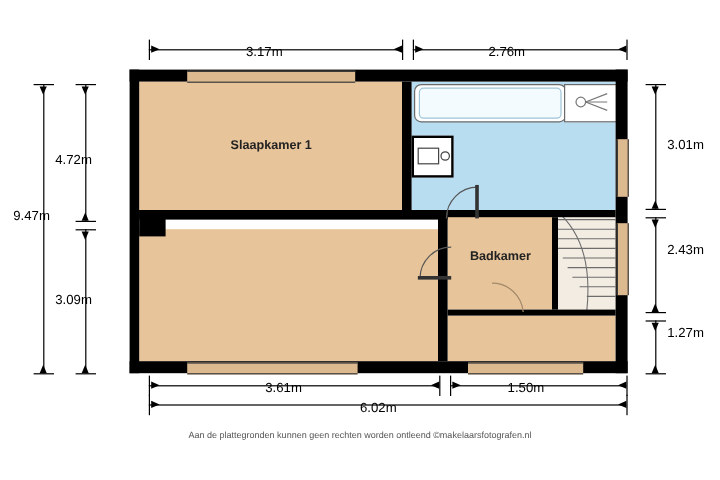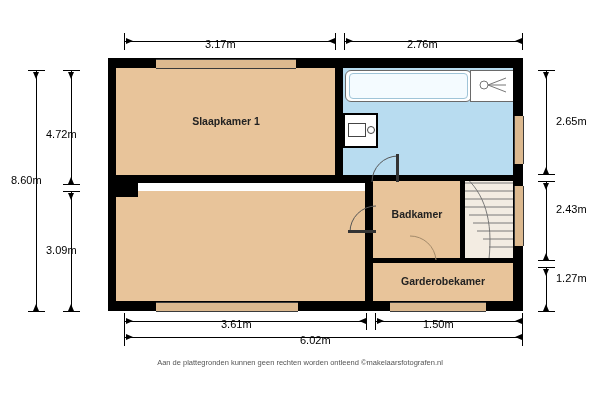--- a/index.html
+++ b/index.html
@@ -113,42 +113,42 @@
   <div class="tick-v" style="left:522px; top:33px; height:17px;"></div>
   <div class="arrow arrow-r" style="left:346px; top:37.5px;"></div>
   <div class="arrow arrow-l" style="left:515px; top:37.5px;"></div>
   <div class="dim-text" style="left:407px; top:38px;">2.76m</div>
 
   <div class="dim-v" style="left:36px; top:70px; height:241px;"></div>
   <div class="tick-h" style="left:28px; top:70px; width:17px;"></div>
   <div class="tick-h" style="left:28px; top:311px; width:17px;"></div>
   <div class="arrow arrow-d" style="left:32.5px; top:72px;"></div>
   <div class="arrow arrow-u" style="left:32.5px; top:304px;"></div>
-  <div class="dim-text" style="left:11px; top:174px;">8.60m</div>
+  <div class="dim-text" style="left:11px; top:174px;">9.47m</div>
 
   <div class="dim-v" style="left:71px; top:70px; height:114px;"></div>
   <div class="tick-h" style="left:63px; top:70px; width:17px;"></div>
   <div class="tick-h" style="left:63px; top:184px; width:17px;"></div>
   <div class="arrow arrow-d" style="left:67.5px; top:72px;"></div>
   <div class="arrow arrow-u" style="left:67.5px; top:177px;"></div>
   <div class="dim-text" style="left:46px; top:128px;">4.72m</div>
 
   <div class="dim-v" style="left:71px; top:191px; height:120px;"></div>
   <div class="tick-h" style="left:63px; top:191px; width:17px;"></div>
   <div class="tick-h" style="left:63px; top:311px; width:17px;"></div>
   <div class="arrow arrow-d" style="left:67.5px; top:193px;"></div>
   <div class="arrow arrow-u" style="left:67.5px; top:304px;"></div>
   <div class="dim-text" style="left:46px; top:244px;">3.09m</div>
 
   <div class="dim-v" style="left:546px; top:70px; height:104px;"></div>
   <div class="tick-h" style="left:538px; top:70px; width:17px;"></div>
   <div class="tick-h" style="left:538px; top:174px; width:17px;"></div>
   <div class="arrow arrow-d" style="left:542.5px; top:72px;"></div>
   <div class="arrow arrow-u" style="left:542.5px; top:167px;"></div>
-  <div class="dim-text" style="left:556px; top:115px;">2.65m</div>
+  <div class="dim-text" style="left:556px; top:115px;">3.01m</div>
 
   <div class="dim-v" style="left:546px; top:181px; height:79px;"></div>
   <div class="tick-h" style="left:538px; top:181px; width:17px;"></div>
   <div class="tick-h" style="left:538px; top:260px; width:17px;"></div>
   <div class="arrow arrow-d" style="left:542.5px; top:183px;"></div>
   <div class="arrow arrow-u" style="left:542.5px; top:253px;"></div>
   <div class="dim-text" style="left:556px; top:203px;">2.43m</div>
 
   <div class="dim-v" style="left:546px; top:267px; height:44px;"></div>
   <div class="tick-h" style="left:538px; top:267px; width:17px;"></div>
@@ -262,18 +262,17 @@
       <path d="M28 2 A 26 26 0 0 0 2 28" fill="none" stroke="#555" stroke-width="1"></path>
       <rect x="0" y="26" width="28" height="3" fill="#333"></rect>
     </svg>
 
     <svg class="abs" style="left:300px; top:176px;" width="30" height="28" viewBox="0 0 30 28">
       <path d="M2 2 A 26 26 0 0 1 28 26" fill="none" stroke="#a38a6a" stroke-width="1"></path>
     </svg>
 
     <div class="room-label" style="left:78px; top:57px; width:80px;">Slaapkamer 1</div>
     <div class="room-label" style="left:272px; top:150px; width:74px;">Badkamer</div>
-    <div class="room-label" style="left:275px; top:217px; width:120px;">Garderobekamer</div>
   </div>
 
   <div class="footer" style="top:358px;">Aan de plattegronden kunnen geen rechten worden ontleend ©makelaarsfotografen.nl</div>
 
 </div>
 
 </body></html>

